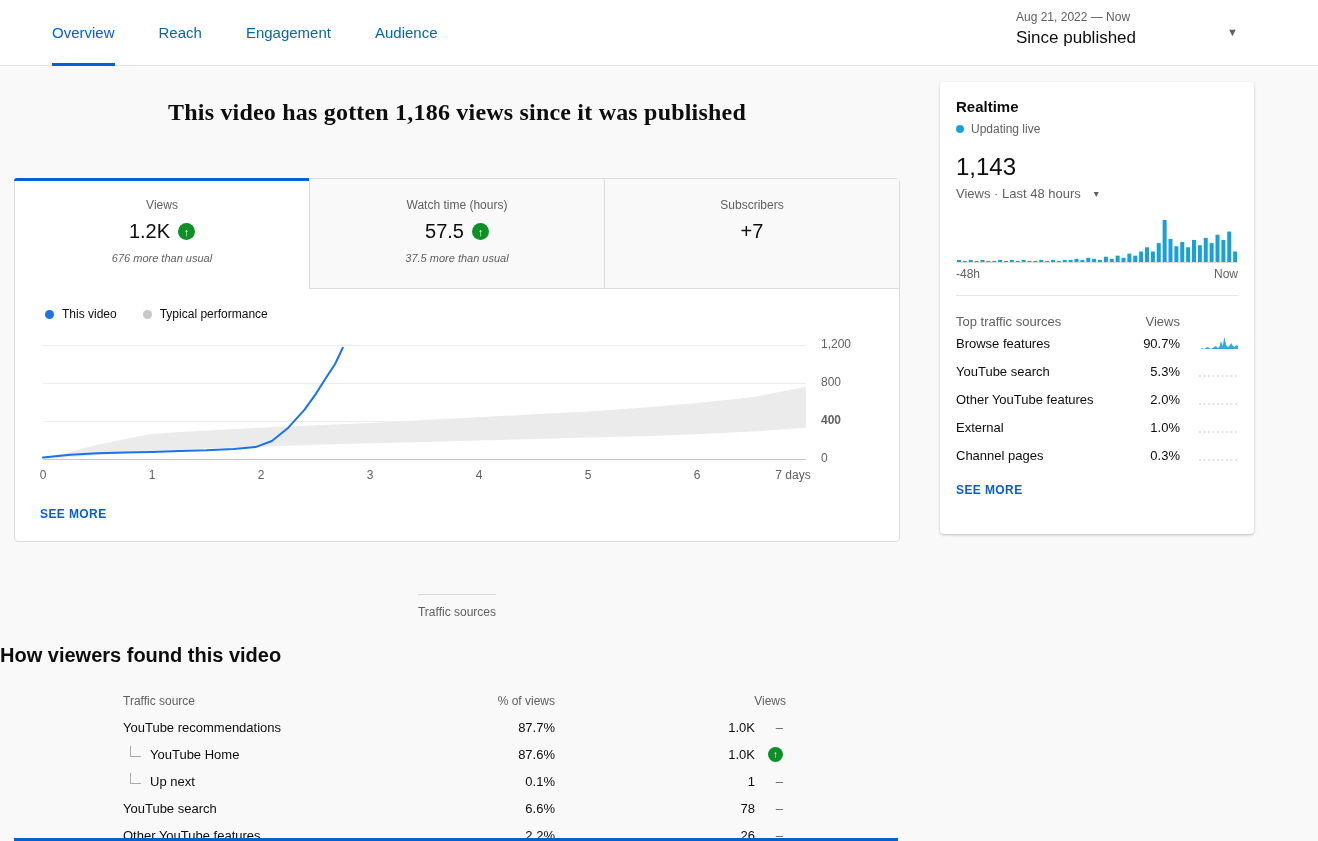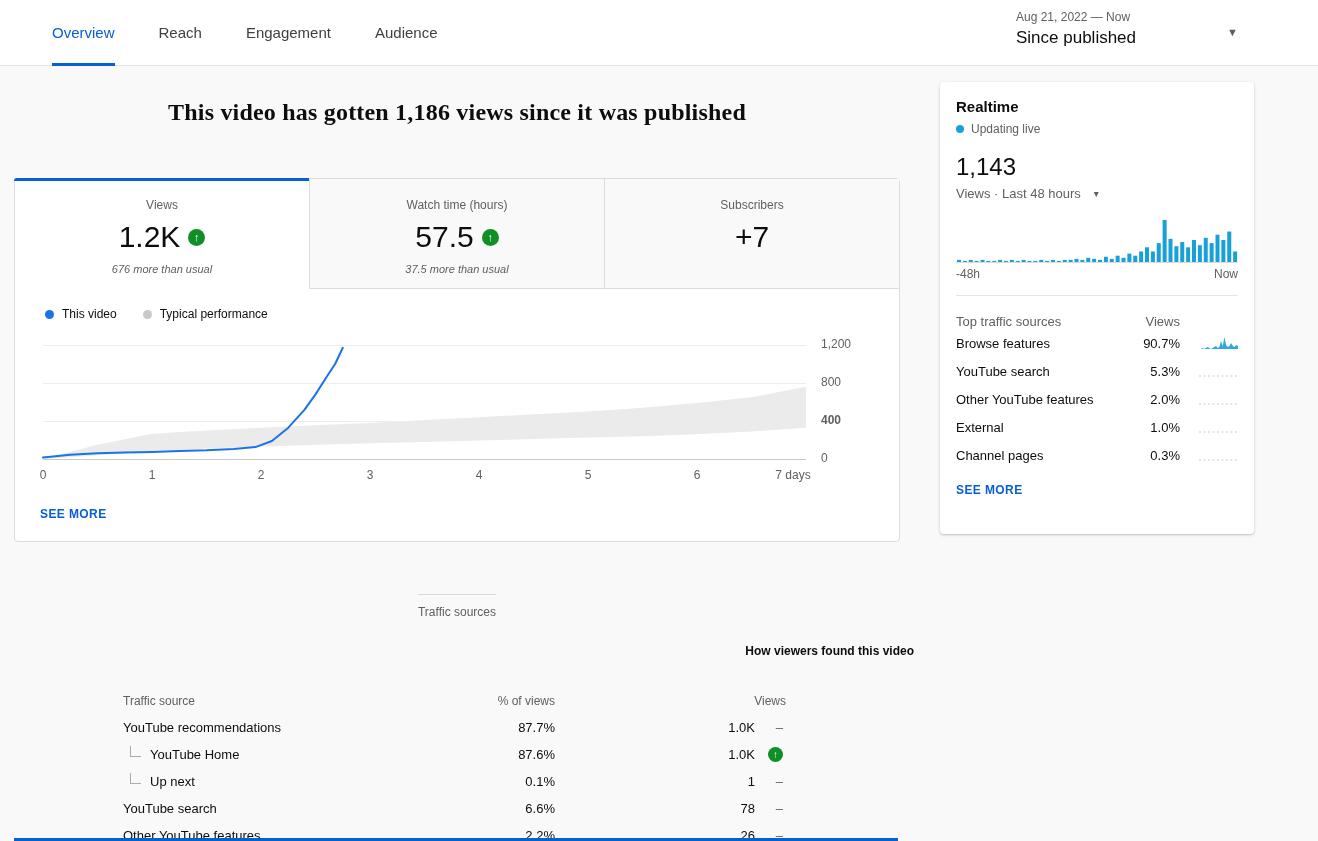--- a/index.html
+++ b/index.html
@@ -4,21 +4,21 @@
 <style>
   * { margin:0; padding:0; box-sizing:border-box; }
   html,body { width:1318px; height:841px; overflow:hidden; background:#f9f9f9;
     font-family:"Liberation Sans", sans-serif; color:#0d0d0d; position:relative; }
   a { text-decoration:none; }
 
   
   .header { position:absolute; left:0; top:0; width:1318px; height:66px; background:#fff;
     border-bottom:1px solid #e3e3e3; z-index:5; }
   .tabs { position:absolute; left:24px; top:0; height:66px; display:flex; gap:44px;margin-left:28px; }
-  .tab { height:66px; line-height:66px; font-size:15px; color:#404040; cursor:pointer; position:relative; }
+  .tab { height:66px; line-height:66px; font-size:15px; color:#0369a1; cursor:pointer; position:relative; }
   .tab.active { color:#065fd4; }
   .tab.active::after { content:""; position:absolute; left:0; right:0; bottom:0; height:3px; background:#065fd4; }
   .date-selector { position:absolute; left:1016px; top:10px; width:222px; cursor:pointer; }
   .date-range { font-size:12px; color:#606060; }
   .period { font-size:17px; color:#0d0d0d; margin-top:4px; }
   .caret { position:absolute; right:0; top:16px; font-size:11px; color:#606060; }
 
   
   .headline { position:absolute; left:0; top:99px; width:914px; text-align:center;
     font-size:24px; font-weight:bold; letter-spacing:.2px;font-family:Liberation Serif, serif; }
@@ -27,42 +27,42 @@
     background:#fff; border:1px solid #dadce0; border-radius:4px; }
   .metric-tabs { display:flex; height:110px; }
   .metric { flex:1; background:#f9f9f9; border-bottom:1px solid #dadce0; border-left:1px solid #dadce0;
     text-align:center; padding-top:19px; cursor:pointer; position:relative; }
   .metric:first-child { border-left:none; }
   .metric.active { background:#fff; border-bottom:none; }
   .metric.active::before { content:""; position:absolute; top:-1px; left:-1px; right:0; height:3px;
     background:#065fd4; border-radius:4px 0 0 0; }
   .m-label { font-size:12px; color:#606060; }
   .m-value-row { margin-top:8px; display:flex; align-items:center; justify-content:center; gap:8px; }
-  .m-value { font-size:30px; color:#0d0d0d; }
+  .m-value { font-size:20px; color:#0d0d0d; }
   .up-badge { display:inline-flex; width:17px; height:17px; border-radius:50%; background:#0f9026;
     color:#fff; font-size:11px; font-weight:bold; align-items:center; justify-content:center; }
   .up-badge.small { width:15px; height:15px; font-size:10px; }
   .m-delta { margin-top:9px; font-size:11px; font-style:italic; color:#606060; }
 
   .legend { position:absolute; left:30px; top:128px; display:flex; gap:26px; font-size:12px; align-items:center; }
   .legend-item { display:flex; align-items:center; gap:8px; }
   .legend-dot { width:9px; height:9px; border-radius:50%; }
 
   .chart-area { position:absolute; left:0; top:150px; width:886px; height:172px; }
   .chart-area svg { position:absolute; left:0; top:0; }
   .ytick { position:absolute; left:806px; font-size:12px; color:#606060; }
   .xtick { position:absolute; top:139px; font-size:12px; color:#606060; transform:translateX(-50%); white-space:nowrap; }
   .see-more { position:absolute; left:25px; top:328px; font-size:12px; font-weight:bold; color:#065fd4;
     letter-spacing:.4px; cursor:pointer; }
 
   .divider-label { position:absolute; left:0; top:594px; width:914px; text-align:center; }
   .divider-label span { display:inline-block; border-top:1px solid #d9d9d9; padding-top:10px;
     font-size:12px; color:#606060; }
-  .section-title { position:absolute; left:0; top:644px; width:914px; text-align:right;
-    font-size:12px; font-weight:bold; }
+  .section-title { position:absolute; left:0; top:644px; width:914px; text-align:left;
+    font-size:20px; font-weight:bold; }
 
   .table { position:absolute; left:123px; top:688px; width:663px; }
   .thead { display:flex; height:26px; align-items:center; font-size:12px; color:#606060; }
   .trow { display:flex; height:27px; align-items:center; font-size:13px; }
   .tcell.label { width:282px; display:flex; align-items:center; }
   .tcell.pct { width:150px; text-align:right; }
   .tcell.views { width:200px; text-align:right; }
   .tcell.trend { width:31px; display:flex; justify-content:flex-end; align-items:center; padding-right:3px; }
   .th-views { width:231px; text-align:right; }
   .tree { display:inline-block; width:11px; height:11px; border-left:1px solid #aaa; border-bottom:1px solid #aaa;

